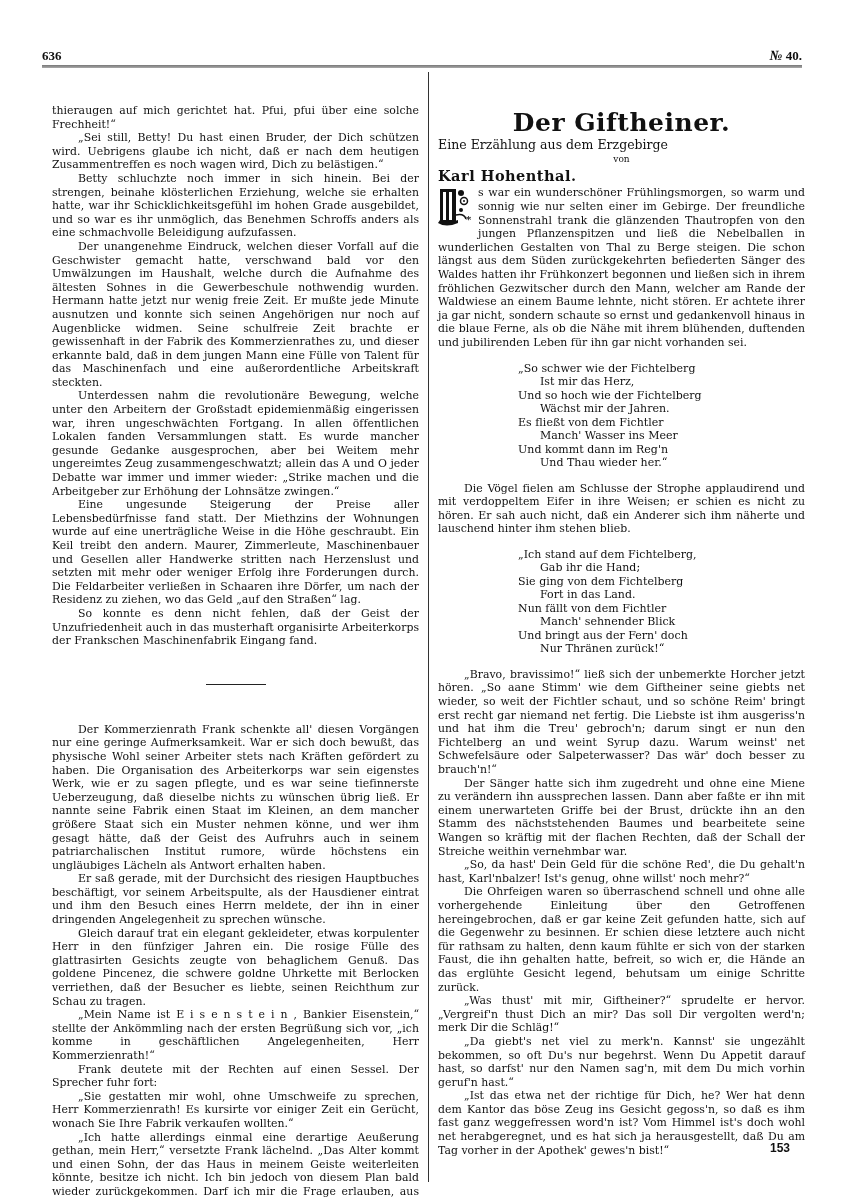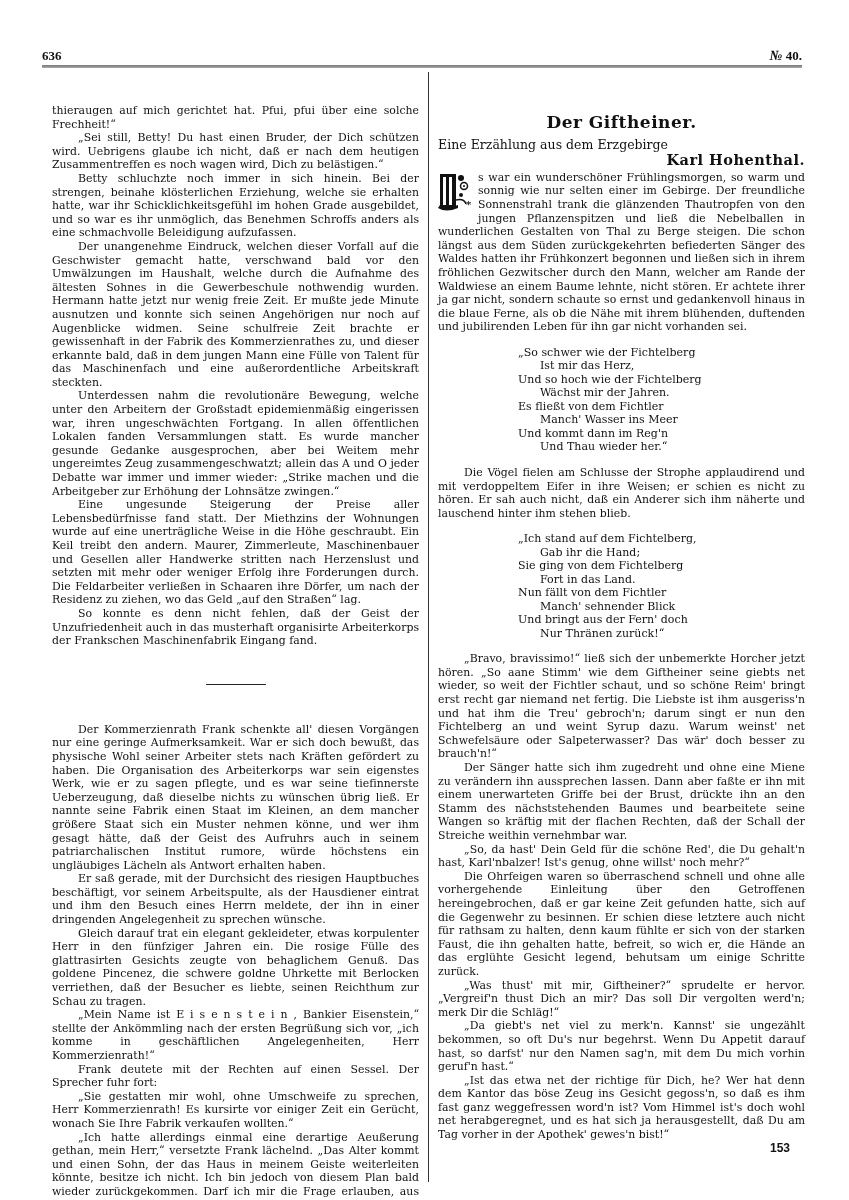--- a/index.html
+++ b/index.html
@@ -16,24 +16,24 @@
   .col-divider { position: absolute; left: 428px; top: 72px; width: 1px; height: 1110px; background: #333; }
 
   .col { position: absolute; top: 76px; font-size: 10.9px; line-height: 13.6px; text-align: justify; letter-spacing: 0.02px; margin-top: 28px; }
   .col-left { left: 52px; width: 367px; }
   .col-right { left: 438px; width: 367px; }
   .col p { margin: 0; text-indent: 26px; hyphens: auto; }
   .col p.noindent { text-indent: 0; }
   .separator { width: 60px; height: 1px; background: #222; margin: 36px auto 38px auto; }
   .continued { float: right; font-size: 9px; margin-top: 0; }
 
-  .story-title { text-align: center; font-size: 17px; font-weight: bold; margin: 12px 0 8px 0; font-family: "DejaVu Serif", serif; letter-spacing: 0.5px; }
+  .story-title { text-align: center; font-size: 25px; font-weight: bold; margin: 12px 0 8px 0; font-family: "DejaVu Serif", serif; letter-spacing: 0.5px; }
   .story-subtitle { text-align: left; font-size: 12.5px; margin: 0 0 2px 0; }
   .story-by { text-align: center; font-size: 9px; margin: 2px 0 2px 0; }
-  .story-author { text-align: right; font-size: 14.5px; font-weight: bold; margin: 0 0 4px 0; letter-spacing: 0.5px; }
+  .story-author { text-align: left; font-size: 14.5px; font-weight: bold; margin: 0 0 4px 0; letter-spacing: 0.5px; }
 
   .dropcap-para { position: relative; }
   .dropcap {
     float: left; width: 38px; height: 40px; margin: 1px 4px 0 -2px;
     position: relative;
   }
   .dropcap svg { width: 38px; height: 40px; }
   .dropcap-para p.first { text-indent: 0; }
 
   .poem { margin: 12px 0 12px 80px; font-size: 11px; line-height: 13.5px; }
@@ -68,20 +68,21 @@
   <p>Gleich darauf trat ein elegant gekleideter, etwas korpulenter Herr in den fünfziger Jahren ein. Die rosige Fülle des glattrasirten Gesichts zeugte von behaglichem Genuß. Das goldene Pincenez, die schwere goldne Uhrkette mit Berlocken verriethen, daß der Besucher es liebte, seinen Reichthum zur Schau zu tragen.</p>
   <p>„Mein Name ist E i s e n s t e i n , Bankier Eisenstein,“ stellte der Ankömmling nach der ersten Begrüßung sich vor, „ich komme in geschäftlichen Angelegenheiten, Herr Kommerzienrath!“</p>
   <p>Frank deutete mit der Rechten auf einen Sessel. Der Sprecher fuhr fort:</p>
   <p>„Sie gestatten mir wohl, ohne Umschweife zu sprechen, Herr Kommerzienrath! Es kursirte vor einiger Zeit ein Gerücht, wonach Sie Ihre Fabrik verkaufen wollten.“</p>
   <p><span>„Ich hatte allerdings einmal eine derartige Aeußerung gethan, mein Herr,“ versetzte Frank lächelnd. „Das Alter kommt und einen Sohn, der das Haus in meinem Geiste weiterleiten könnte, besitze ich nicht. Ich bin jedoch von diesem Plan bald wieder zurückgekommen. Darf ich mir die Frage erlauben, aus welchem Grunde Sie auf diesen Punkt zurückkommen?“</span> <span class="continued">(Fortsetzung folgt.)</span></p>
 </div>
 
 <div class="col col-right">
   <div class="story-title">Der Giftheiner.</div>
   <div class="story-subtitle">Eine Erzählung aus dem Erzgebirge</div>
+  <div class="story-by">von</div>
   <div class="story-author">Karl Hohenthal.</div>
 
   <div class="dropcap-para">
     <span class="dropcap">
       <svg viewBox="0 0 38 40" xmlns="http://www.w3.org/2000/svg">
         <rect x="4" y="2" width="16" height="34" fill="#111"></rect>
         <rect x="7" y="5" width="3" height="28" fill="#fff"></rect>
         <rect x="13" y="5" width="3" height="28" fill="#fff"></rect>
         <path d="M2 36 Q10 41 22 36 L22 33 Q12 37 4 33 Z" fill="#111"></path>
         <circle cx="25" cy="6" r="3" fill="#111"></circle>

